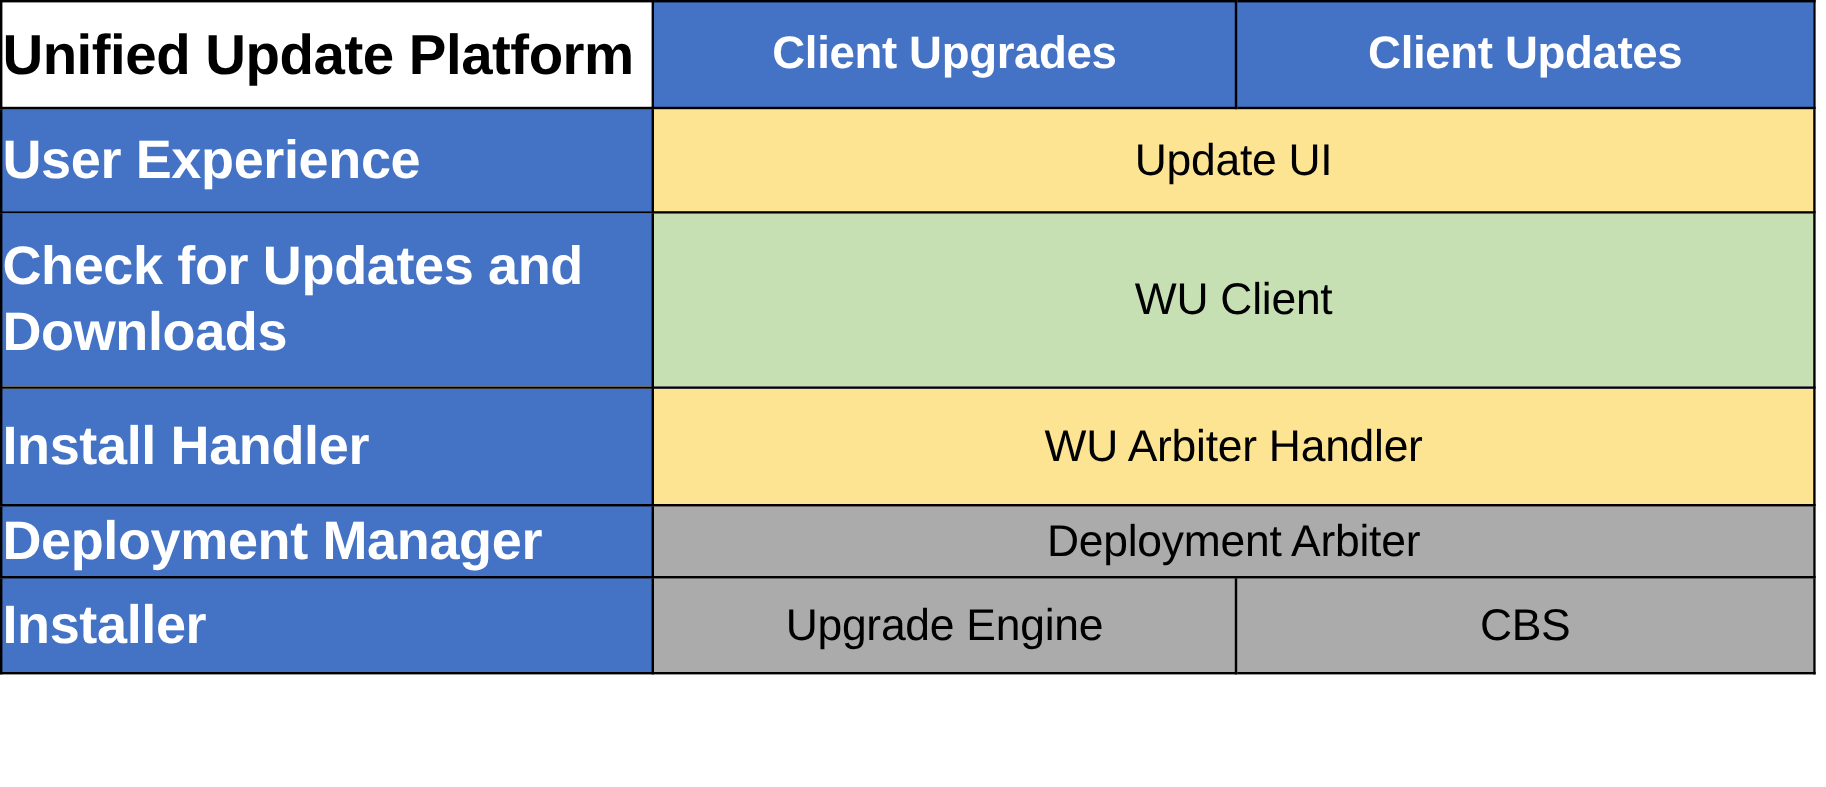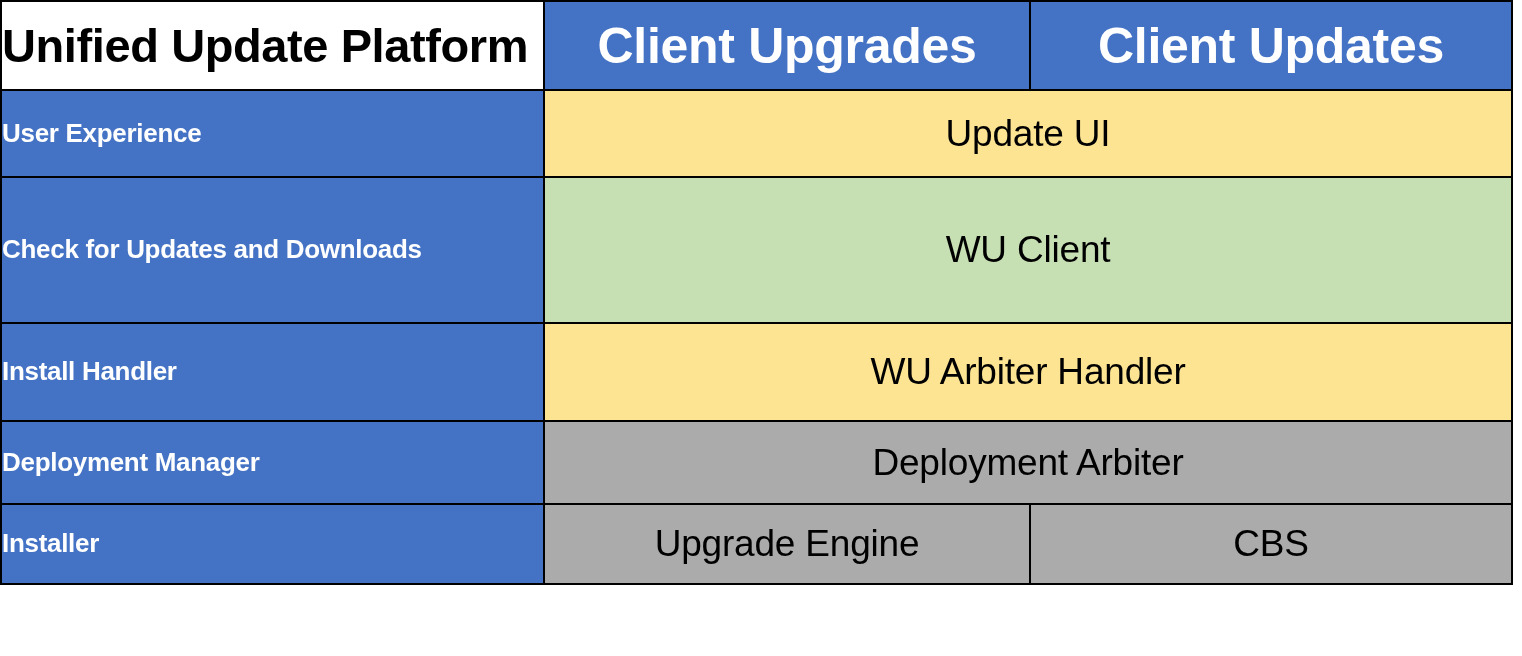--- a/index.html
+++ b/index.html
@@ -54,32 +54,32 @@
     text-align: left;
     padding-left: 18px;
     height: 89px;
   }
 
   
   td.hdr {
     background: #4472C4;
     color: #ffffff;
     font-weight: bold;
-    font-size: 50px;
+    font-size: 38px;
     text-align: center;
     height: 89px;
     letter-spacing: -0.3px;
   }
 
   
   td.rowlabel {
     background: #4472C4;
     color: #ffffff;
     font-weight: bold;
-    font-size: 26px;
+    font-size: 45px;
     text-align: left;
     padding-left: 14px;
     line-height: 1.22;
     letter-spacing: -0.3px;
   }
 
   
   td.val {
     text-align: center;
     color: #000000;
@@ -89,21 +89,21 @@
   }
   td.val.yellow { background: #FCE493; }
   td.val.green  { background: #C6E0B4; }
   td.val.gray   { background: #ACABAB; }
 
   
   tr.r-ux   td { height: 87px; }
   tr.r-sched td { height: 86px; }
   tr.r-check td { height: 146px; }
   tr.r-inst td { height: 98px; }
-  tr.r-dep  td { height: 83px; margin-left: 16px; }
+  tr.r-dep  td { height: 60px; margin-left: 16px; }
   tr.r-instl td { height: 80px; }
 </style>
 </head>
 <body>
 
 <div class="sheet">
 
   <table class="uup">
     <colgroup>
       <col class="c-label">

